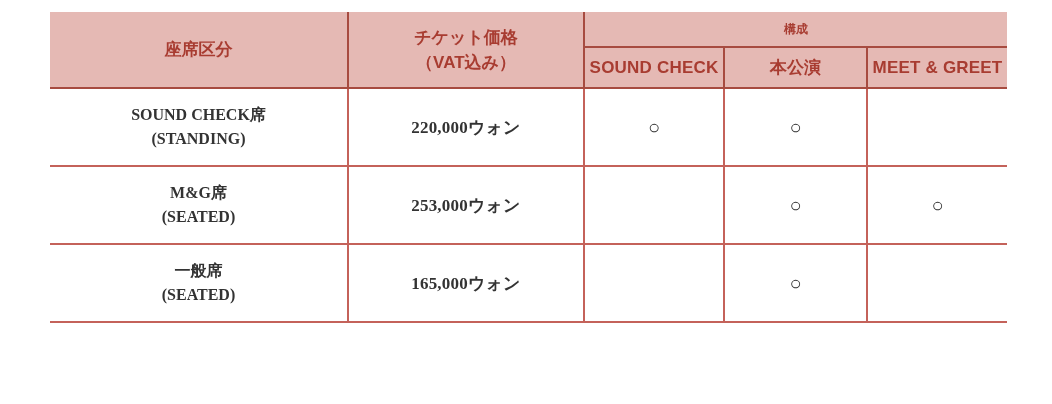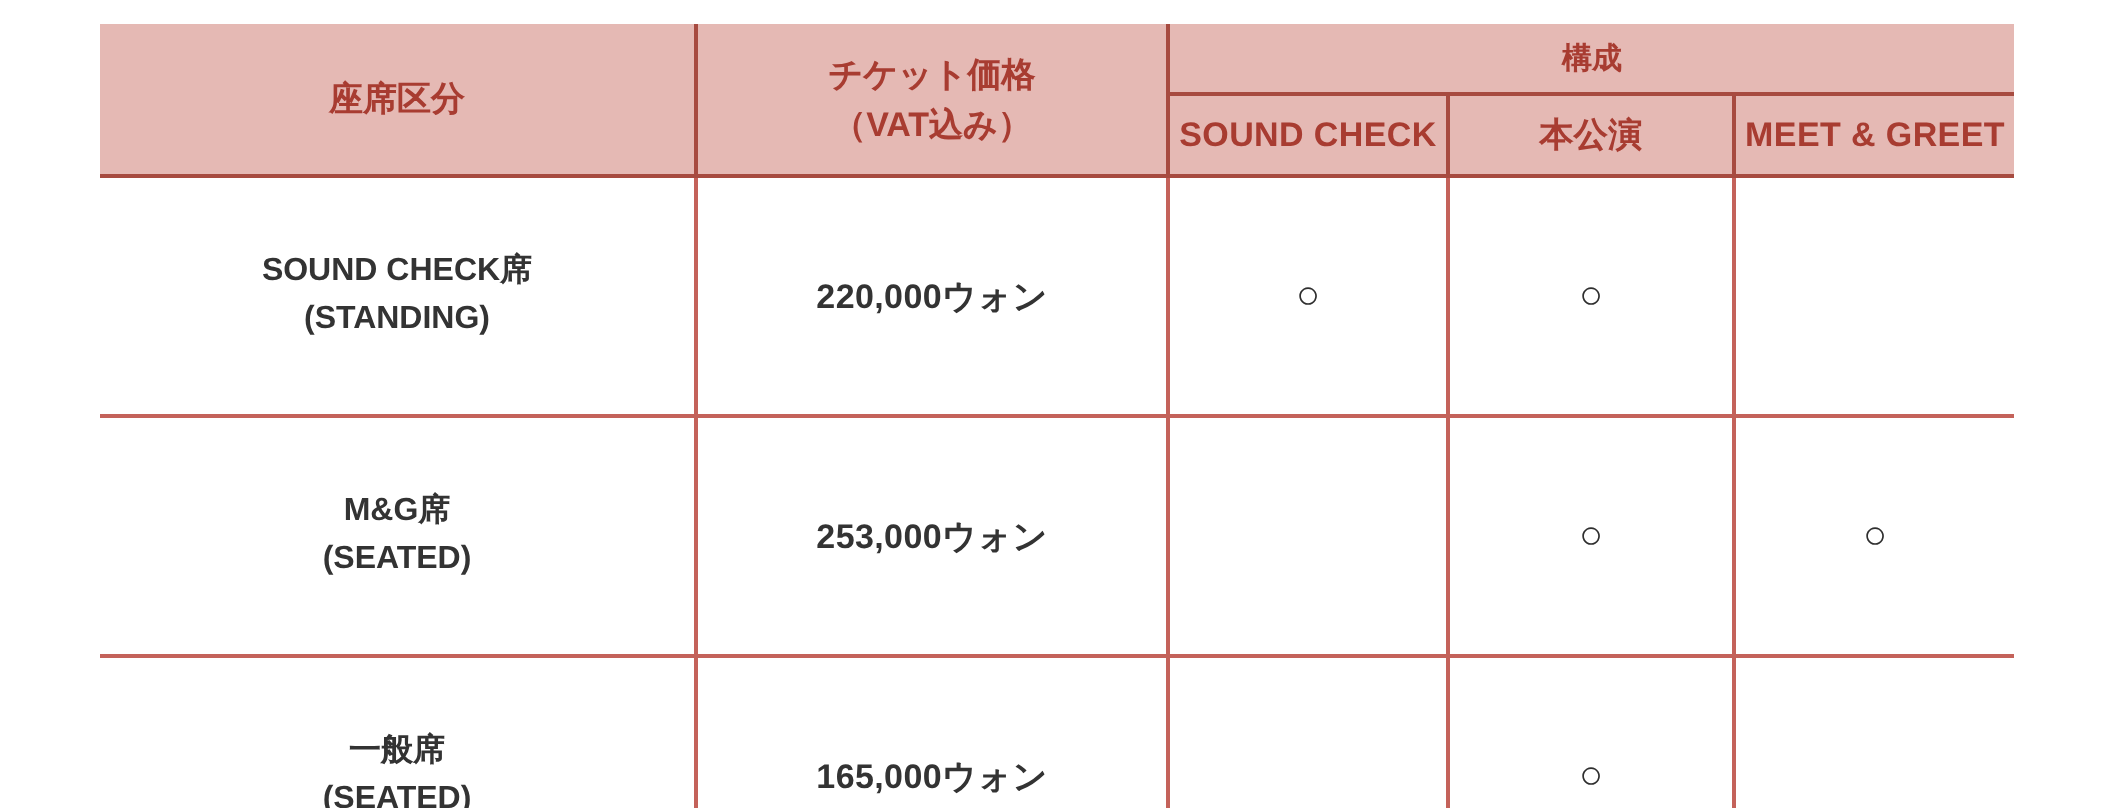--- a/index.html
+++ b/index.html
@@ -29,29 +29,29 @@
 
   
   thead th {
     background: var(--header-bg, #e5b9b4);
     color: var(--header-text, #a83c31);
   }
   tr.hrow1 { height: 36px; }
   tr.hrow2 { height: 41px; }
   th.main-label { font-size: 17px; font-family: Liberation Mono, monospace; }
   th.price-label { font-size: 17px; line-height: 25px; margin-left: 24px; }
-  th.comp-label { font-size: 15px; }
+  th.comp-label { font-size: 12px; }
   th.sub-label { font-size: 17px; letter-spacing: 0.2px; }
 
   
   th.bl  { border-left: 2px solid var(--header-border, #a74b40); }
   th.bb  { border-bottom: 2px solid var(--header-border, #a74b40); }
 
   
-  tbody tr { height: 120px; }
+  tbody tr { height: 78px; font-family: Liberation Serif, serif; }
   tbody td {
     background: #ffffff;
     color: var(--body-text, #333333);
     border-bottom: 2px solid var(--body-border, #c4625a);
   }
   tbody td.vl { border-left: 2px solid var(--body-border, #c4625a); }
 
   td.seat-cell { font-size: 16px; line-height: 24px; }
   td.price-cell { font-size: 17px; letter-spacing: 0.2px; margin-top: 10px; }
   td.mark-cell { font-size: 20px; color: #2e2e2e; }

